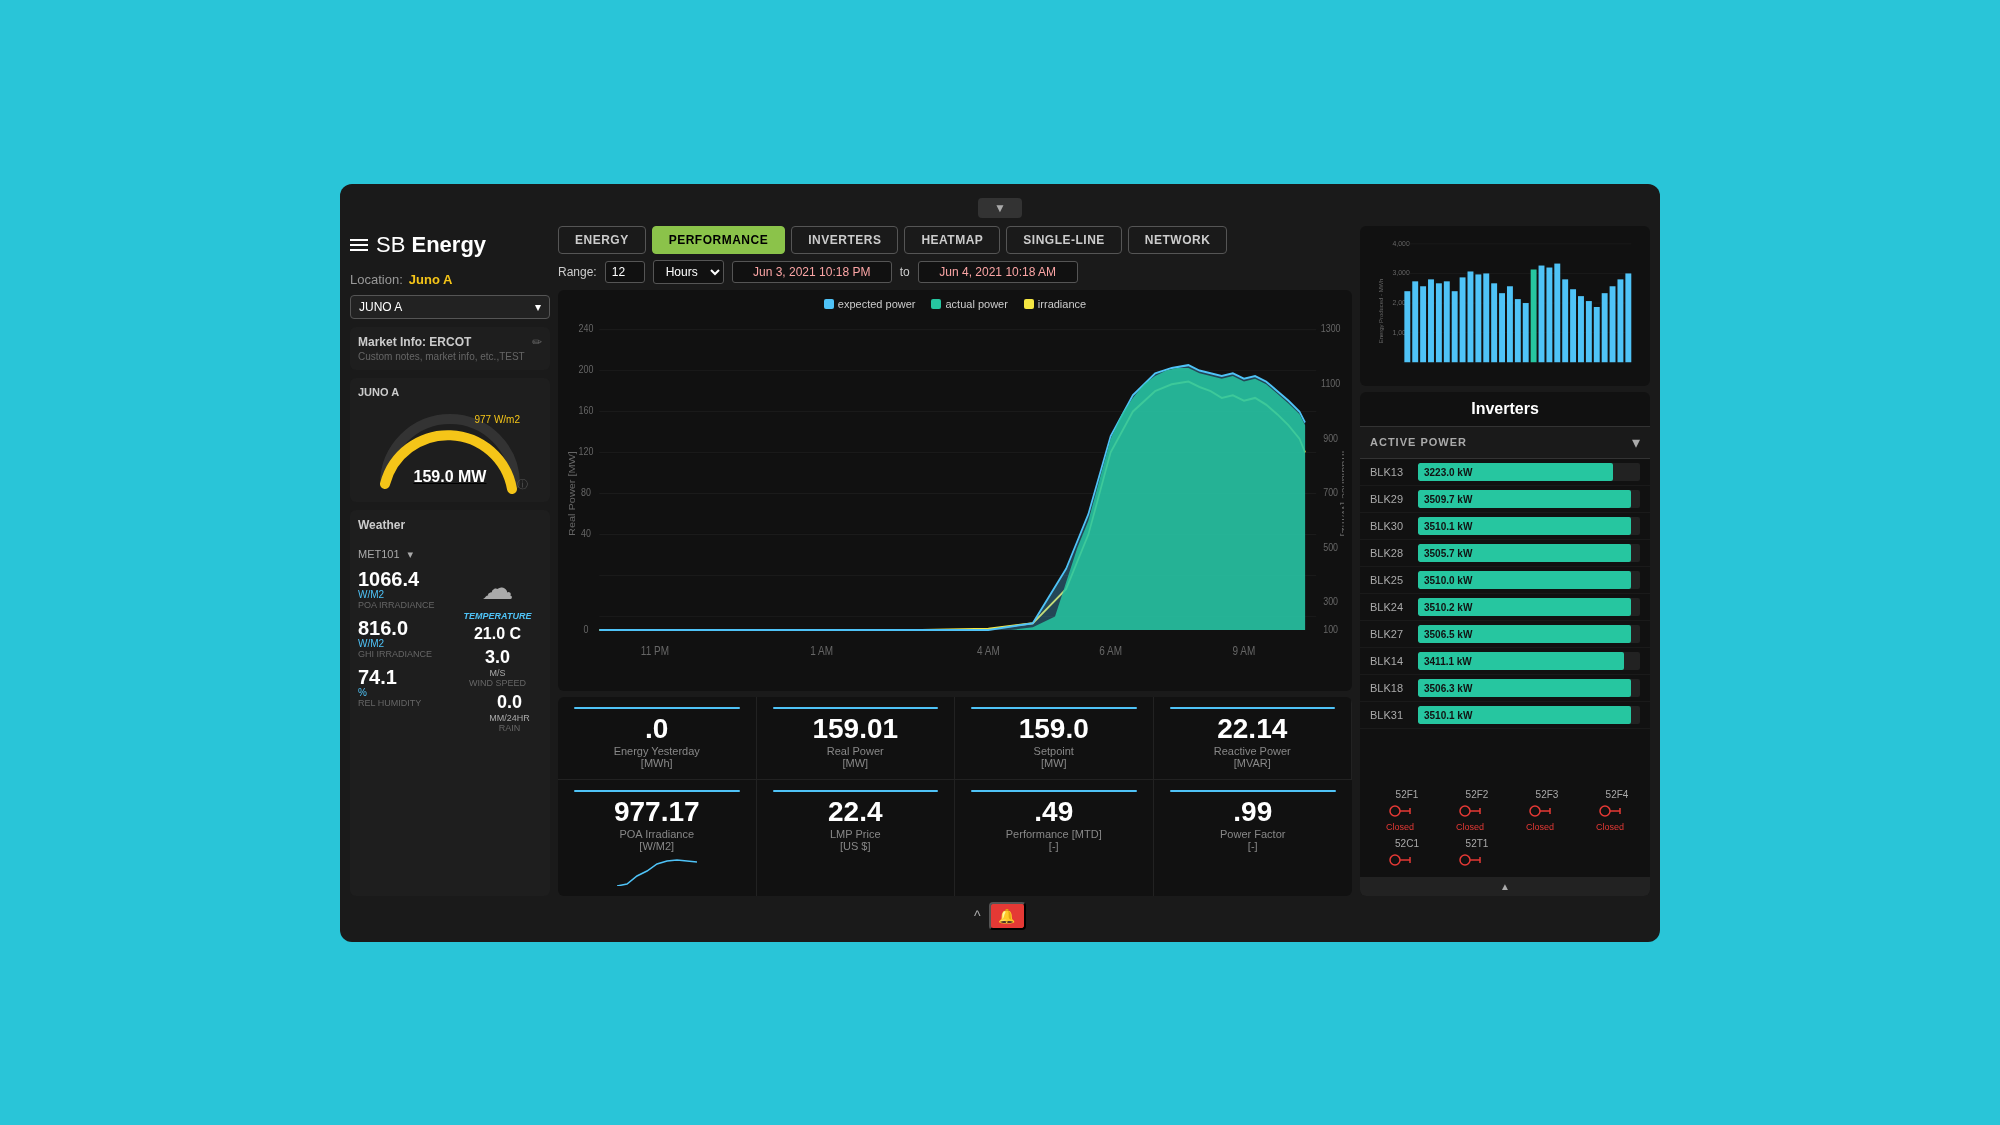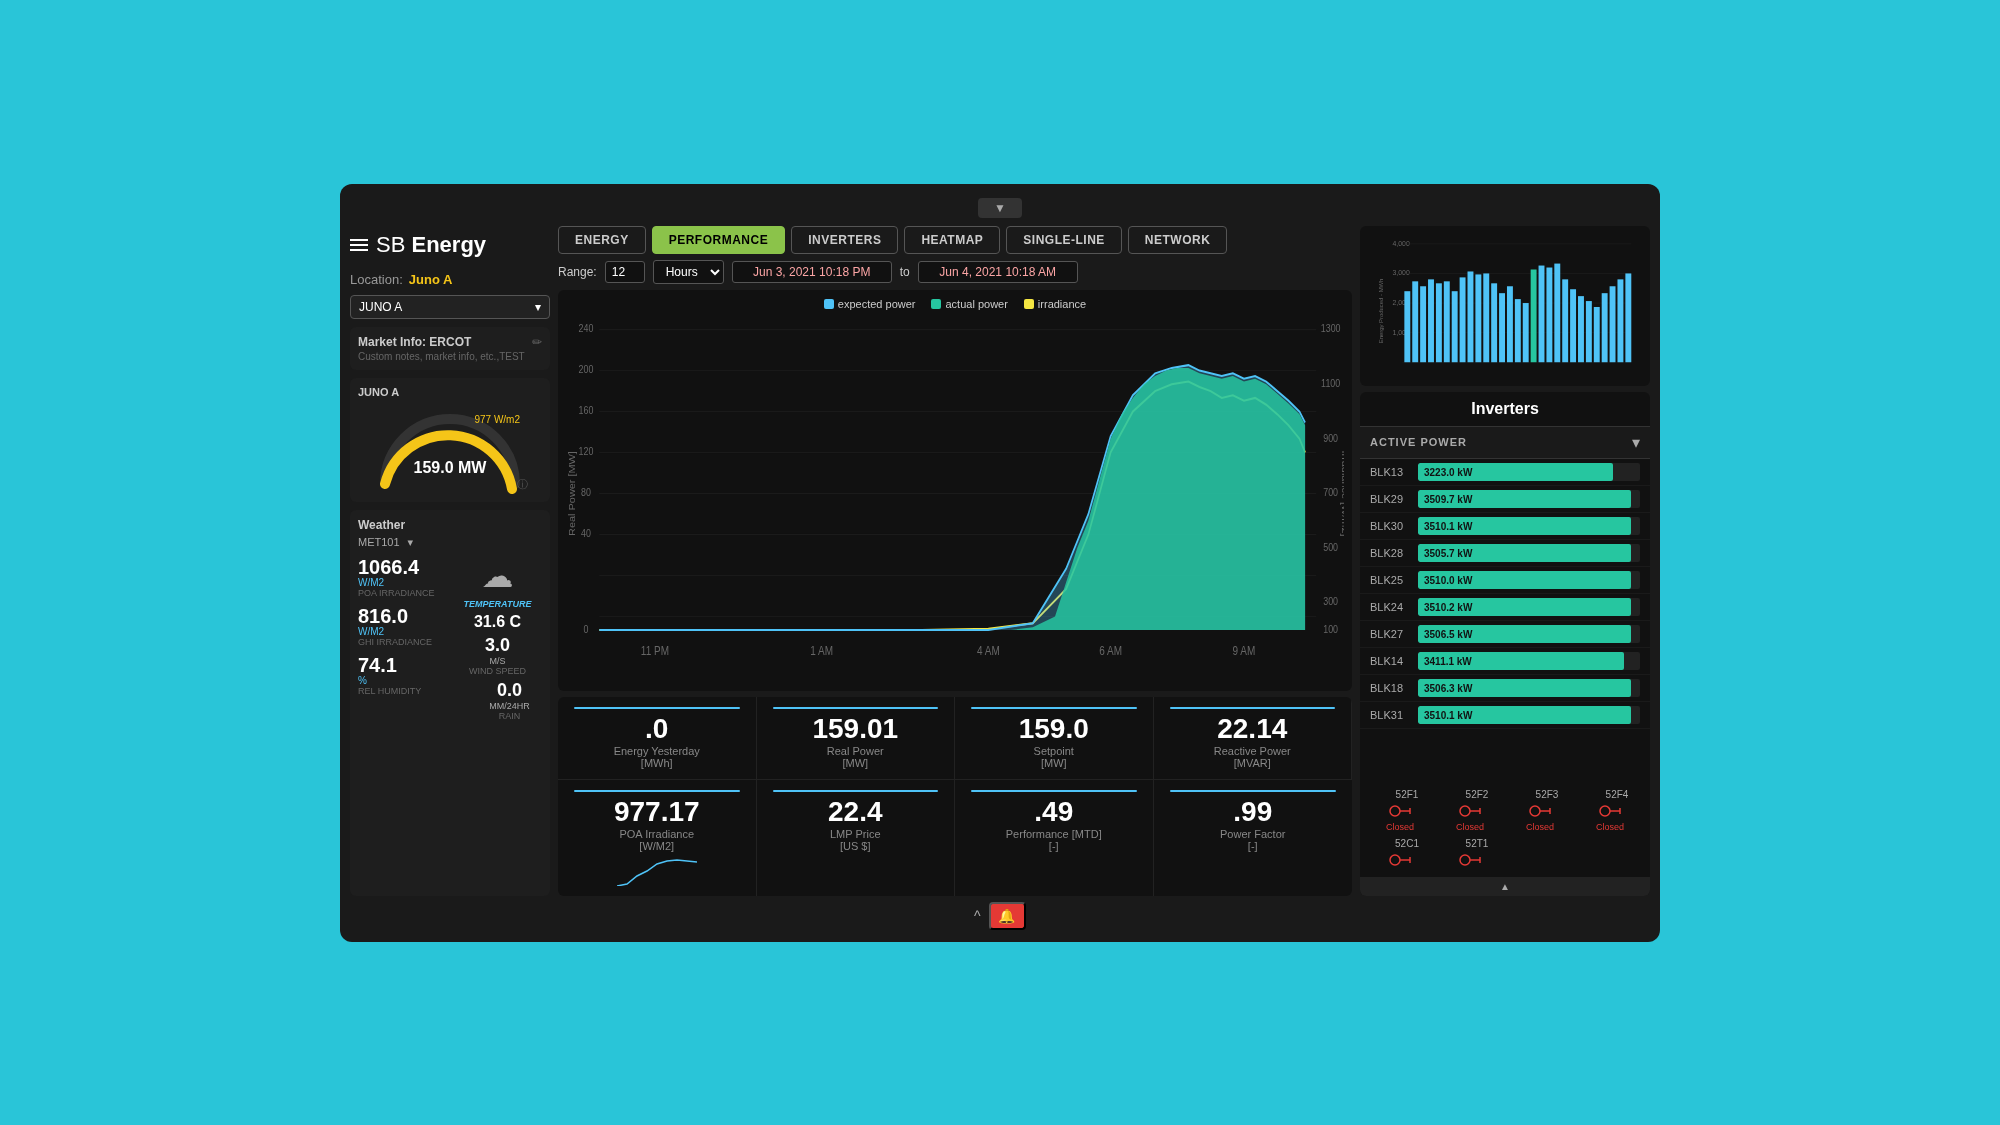--- a/index.html
+++ b/index.html
@@ -132,24 +132,25 @@
       width: 160px;
       height: 90px;
       margin: 0 auto;
     }
     .gauge-svg {
       width: 100%;
       height: 100%;
     }
     .gauge-value {
       position: absolute;
-      bottom: 17px;
+      bottom: 8px;
       left: 50%;
       transform: translateX(-50%);
       text-align: right;
+      text-decoration: underline;
     }
     .gauge-mw {
       color: white;
       font-size: 16px;
       font-weight: bold;
     }
     .gauge-wm2 {
       color: #f5c518;
       font-size: 10px;
       position: absolute;
@@ -167,21 +168,21 @@
     .weather-section {
       background: #1e1e1e;
       border-radius: 6px;
       padding: 8px;
       flex: 1;
     }
     .weather-title {
       color: #ccc;
       font-size: 12px;
       font-weight: bold;
-      margin-bottom: 4px;
+      margin-bottom: 16px;
     }
     .met-select {
       display: flex;
       align-items: center;
       gap: 8px;
       color: #aaa;
       font-size: 11px;
       cursor: pointer;
       margin-bottom: 8px;
     }
@@ -600,21 +601,21 @@
             <div class="weather-stat">
               <span class="weather-big">74.1</span>
               <span class="weather-unit">%</span>
               <span class="weather-label">REL HUMIDITY</span>
             </div>
           </div>
 
           <div class="weather-right">
             <div class="cloud-icon">☁</div>
             <span class="temp-label">TEMPERATURE</span>
-            <span class="temp-value">31.6 C</span>
+            <span class="temp-value">21.0 C</span>
             <div class="weather-stat" style="align-items:center;">
               <div class="wind-row">
                 <span class="wind-big">3.0</span>
               </div>
               <span class="wind-unit">M/S</span>
               <span class="wind-label">WIND SPEED</span>
             </div>
             <div class="weather-stat" style="align-items:center;margin-left:24px;">
               <span class="wind-big">0.0</span>
               <span class="wind-unit">MM/24HR</span>

